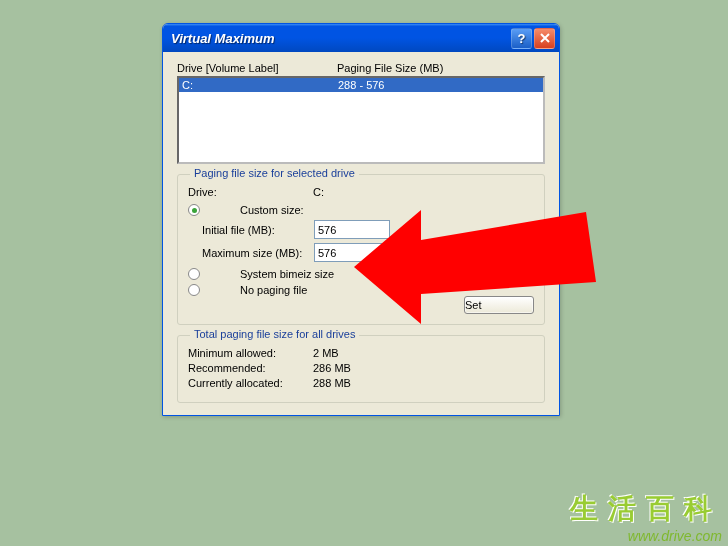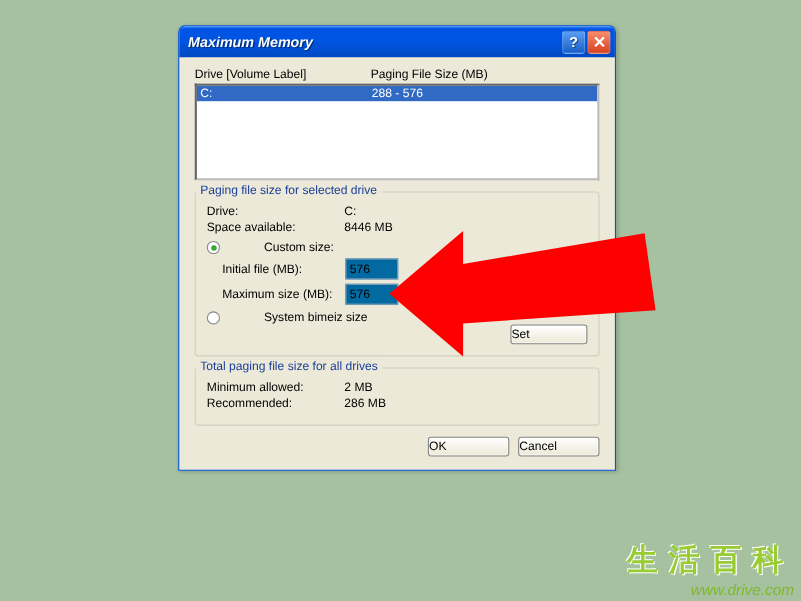--- a/index.html
+++ b/index.html
@@ -69,37 +69,37 @@
     .groupbox {
       border: 1px solid #d0d0bf;
       border-radius: 3px;
       margin-top: 10px;
       padding: 8px 10px 10px 10px;
       position: relative;
     }
     .groupbox .legend {
       position: absolute;
       top: -8px;
-      left: 0;
+      left: 12px;
       background: #ece9d8;
       padding: 0 4px;
       color: #1a3f9a;
       font-size: 11px;
     }
     .kvrow { display: flex; margin: 3px 0; font-size: 11px; align-items: center; }
     .kvrow .k { width: 125px; }
     .radio-row { display: flex; align-items: center; margin: 6px 0 4px 0; font-size: 11px; gap: 36px; }
     .radio {
       width: 12px; height: 12px; border-radius: 50%; border: 1px solid #888; background: white; margin-right: 4px; display:inline-flex; align-items:center; justify-content:center;
     }
     .radio.checked::after { content:""; width:5px; height:5px; border-radius:50%; background:#3aa43a; display:block; }
     .input-row { display:flex; align-items:center; margin: 4px 0 4px 14px; font-size:11px; }
     .input-row .lbl { width: 112px; }
     .textbox {
-      width: 48px; height: 19px; background: #0369a1; border: 1px solid #7f9db9; padding: 1px 3px; font-size: 11px;
+      width: 76px; height: 19px; background: #ffffff; border: 1px solid #7f9db9; padding: 1px 3px; font-size: 11px;
     }
     .btn {
       background: linear-gradient(to bottom, #fff, #ece9d8);
       border: 1px solid #888;
       border-radius: 3px;
       padding: 2px 0;
       font-size: 11px;
       text-align: left;
       cursor: pointer;
       box-shadow: inset 0 0 0 1px #fff8;
@@ -132,21 +132,21 @@
       font-size: 14px;
       color: #7fb82e;
       font-style: italic;
     }
   </style>
 </head>
 <body>
 
 <div class="dialog">
   <div class="titlebar">
-    <span class="title">Maximum Memory</span>
+    <span class="title">Virtual Maximum</span>
     <div class="title-btn help">?</div>
     <div class="title-btn close">
       <svg viewBox="0 0 10 10">
           <path d="M1 1 L9 9 M9 1 L1 9" stroke="white" stroke-width="2"></path>
         </svg>
     </div>
   </div>
   <div class="content">
     <div class="col-headers">
       <span class="c1">Drive  [Volume Label]</span>
@@ -158,61 +158,61 @@
         <span>288 - 576</span>
       </div>
     </div>
 
     <div class="groupbox">
       <div class="legend">Paging file size for selected drive</div>
       <div class="kvrow">
         <span class="k">Drive:</span>
         <span>C:</span>
       </div>
-      <div class="kvrow">
-        <span class="k">Space available:</span>
-        <span>8446 MB</span>
-      </div>
       <div class="radio-row">
         <span class="radio checked"></span>
         <span>Custom size:</span>
       </div>
       <div class="input-row">
         <span class="lbl">Initial file (MB):</span>
         <input class="textbox" value="576" style="">
       </div>
       <div class="input-row">
         <span class="lbl">Maximum size (MB):</span>
         <input class="textbox" value="576" style="">
       </div>
       <div class="radio-row">
         <span class="radio"></span>
         <span>System bimeiz size</span>
       </div>
+      <div class="radio-row" style="margin-top:2px;">
+        <span class="radio"></span>
+        <span>No paging file</span>
+      </div>
       <div class="set-btn-row">
         <div class="btn set-btn">Set</div>
       </div>
     </div>
 
     <div class="groupbox">
       <div class="legend">Total paging file size for all drives</div>
       <div class="kvrow">
         <span class="k">Minimum allowed:</span>
         <span>2 MB</span>
       </div>
       <div class="kvrow">
         <span class="k">Recommended:</span>
         <span>286 MB</span>
       </div>
-    </div>
-
-    <div class="footer-btns">
-      <div class="btn">OK</div>
-      <div class="btn">Cancel</div>
-    </div>
+      <div class="kvrow">
+        <span class="k">Currently allocated:</span>
+        <span>288 MB</span>
+      </div>
+    </div>
+
   </div>
 </div>
 
 <svg class="arrow" width="250" height="140">
   <polygon points="3,75 70,18 70,48 235,20 245,90 70,102 70,132" fill="#ff0000"></polygon>
 </svg>
 
 <div class="watermark">
   <div class="chinese">生活百科</div>
   <div class="url">www.drive.com</div>

